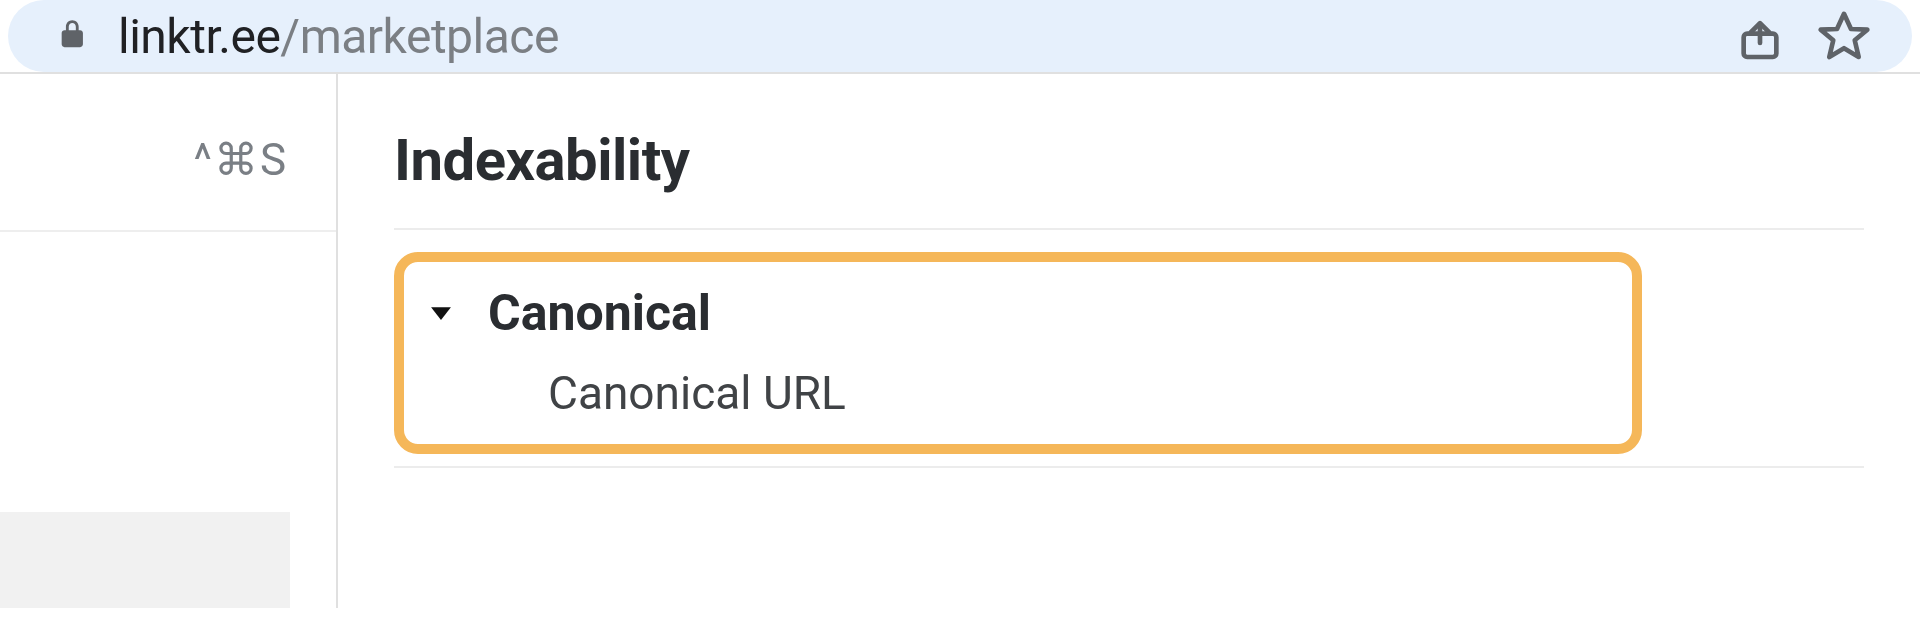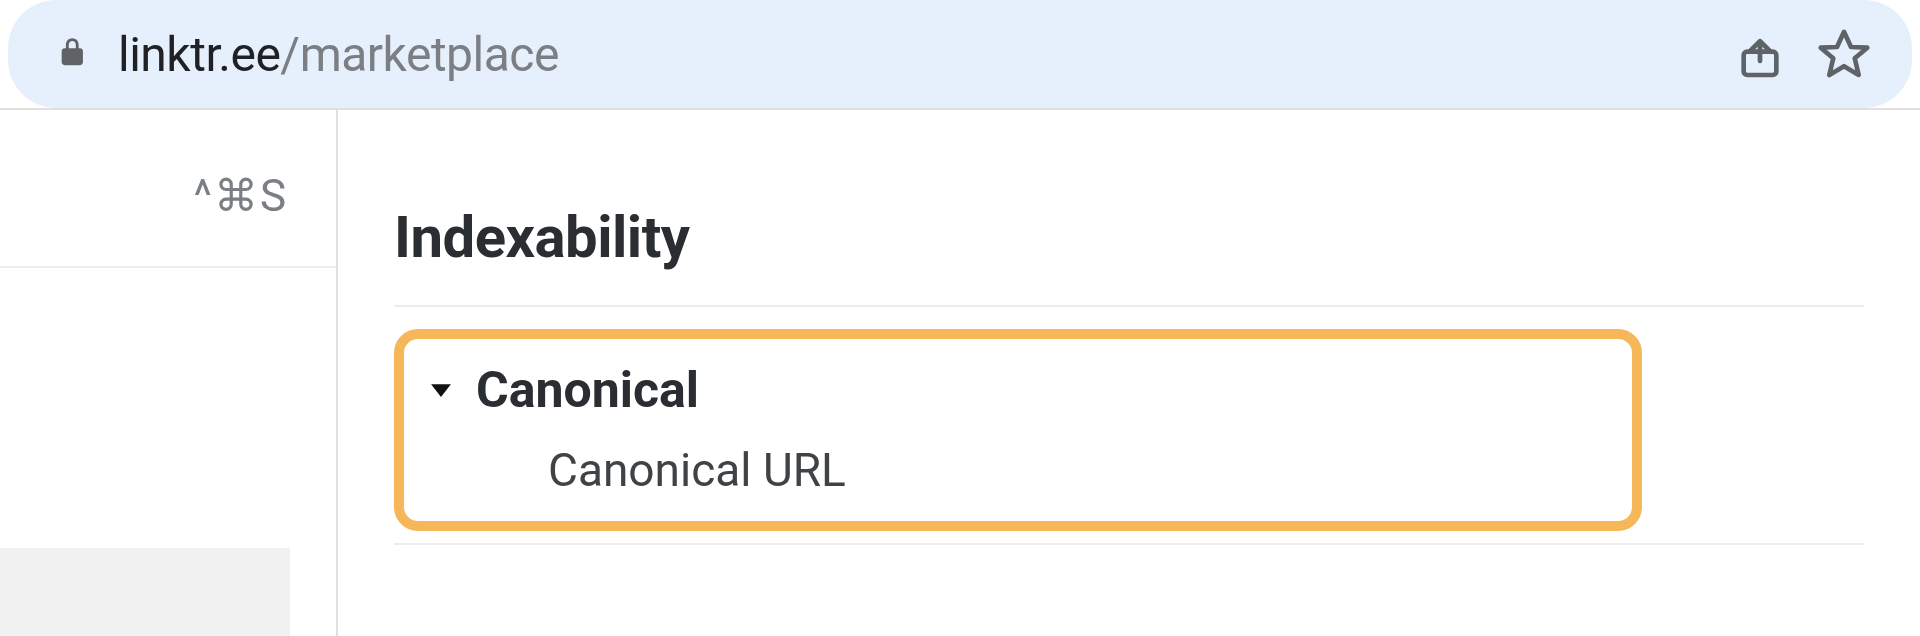--- a/index.html
+++ b/index.html
@@ -10,21 +10,21 @@
     body {
       font-family: -apple-system, BlinkMacSystemFont, "Segoe UI", Roboto, Helvetica, Arial, sans-serif;
       background: #ffffff;
       width: 1920px;
       height: 636px;
       overflow: hidden;
     }
     .address-bar {
       display: flex;
       align-items: center;
-      height: 108px;
+      height: 72px;
       background: #e6f0fc;
       border-radius: 48px;
       margin: 0 8px;
       padding: 0 40px 0 48px;
       gap: 28px;
     }
     .lock-icon {
       width: 34px;
       height: 40px;
       flex-shrink: 0;
@@ -88,21 +88,20 @@
       flex: 1;
       padding: 52px 56px 0 56px;
     }
     .section-title {
       font-size: 58px;
       font-weight: 700;
       color: #2a2d31;
       padding-bottom: 34px;
       border-bottom: 2px solid #ececec;
       letter-spacing: -0.5px;
-      margin-top: 41px;
     }
     .highlight-box {
       margin-top: 22px;
       border: 10px solid #f5b759;
       border-radius: 24px;
       padding: 22px 20px 24px 20px;
       width: 1248px;
     }
     .canonical-header {
       display: flex;
@@ -113,20 +112,21 @@
     .caret-icon {
       width: 34px;
       height: 34px;
       color: #111;
       flex-shrink: 0;
     }
     .canonical-label {
       font-size: 50px;
       font-weight: 700;
       color: #2a2d31;
+      margin-left: 12px;
     }
     .canonical-row {
       display: flex;
       align-items: flex-end;
       padding-left: 124px;
       gap: 46px;
     }
     .canonical-key {
       font-size: 46px;
       color: #404346;

